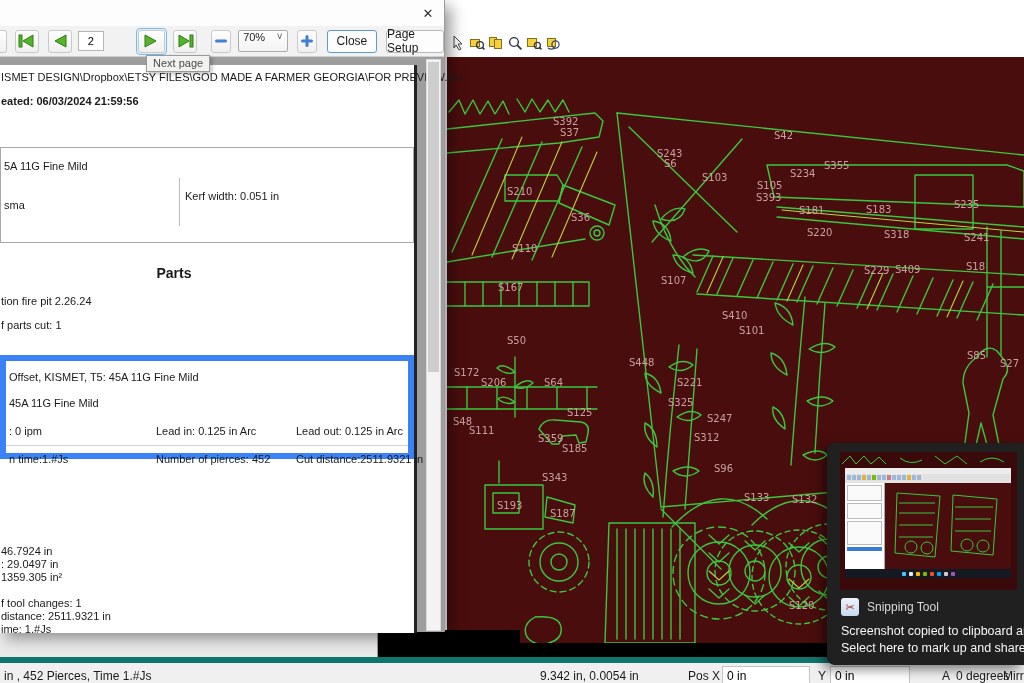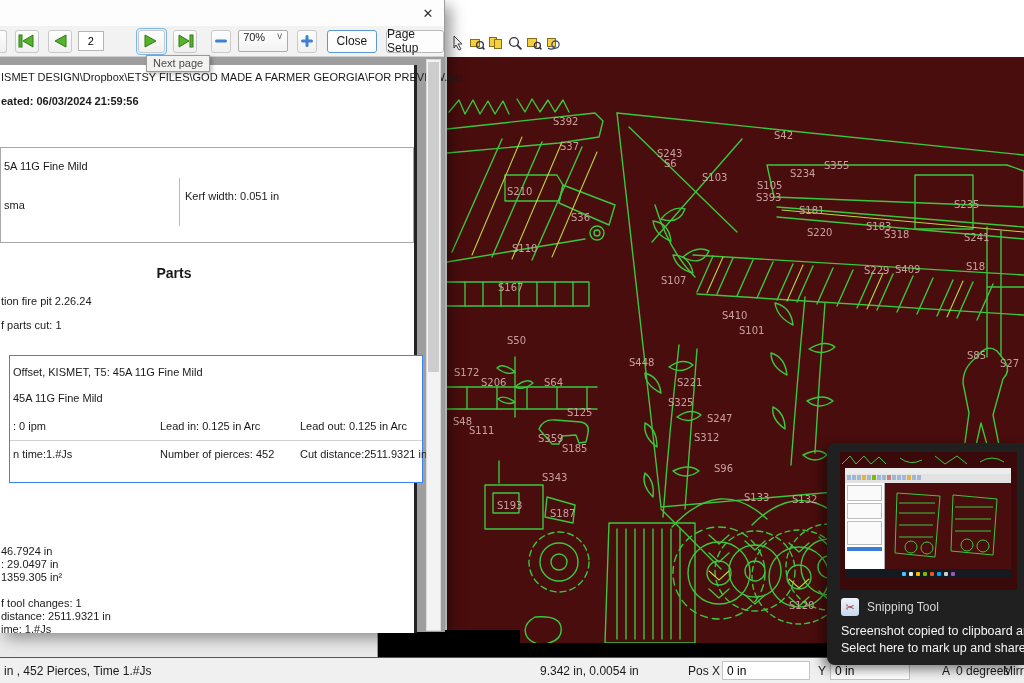--- a/index.html
+++ b/index.html
@@ -11,21 +11,21 @@
   .cad-maroon { position:absolute; left:0; top:0; width:577px; height:586px; background:#4a0d0d; overflow:hidden; }
   .slabel { position:absolute; font:10px "DejaVu Sans", sans-serif; color:#c9a0a0; white-space:nowrap; }
 
   .app-toolbar { position:absolute; left:447px; top:31px; height:24px; display:flex; align-items:center; gap:2px; background:#fff; padding:0 2px; }
   .app-tool-btn { width:17px; height:19px; display:flex; align-items:center; justify-content:center; }
 
   .black-block { position:absolute; left:378px; top:630px; width:142px; height:27px; background:#000; z-index:5; }
   .gray-panel { position:absolute; left:0; top:632px; width:378px; height:25px; background:#e9e9e9; border-top:1px solid #bdbdbd; border-right:1px solid #9a9a9a; z-index:5; }
 
   
-  .status-bar { position:absolute; left:0; top:657px; width:1024px; height:26px; background:#f0f0f0; border-top:1px solid #0f766e; z-index:6; font-size:12px; color:#1a1a1a; }
+  .status-bar { position:absolute; left:0; top:657px; width:1024px; height:26px; background:#f0f0f0; border-top:6px solid #0f766e; z-index:6; font-size:12px; color:#1a1a1a; }
   .status-item { position:absolute; top:6px; white-space:nowrap; }
   .status-input { position:absolute; top:3px; height:19px; border:1px solid #c4c4c4; background:#fff; font-size:12px; padding:0 4px; font-family:"Liberation Sans",sans-serif; }
 
   
   .pv-dialog { position:absolute; left:0; top:0; width:445px; height:632px; background:#f2f2f2; z-index:10; box-shadow:6px 6px 14px rgba(0,0,0,.4); border:1px solid #9a9a9a; border-left:none; border-top:none; }
   .pv-titlebar { position:absolute; left:0; top:0; width:100%; height:26px; background:#fdfdfd; }
   .pv-close { position:absolute; right:6px; top:3px; width:20px; height:20px; display:flex; align-items:center; justify-content:center; font-size:13px; color:#333; cursor:default; }
   .pv-toolbar { position:absolute; left:0; top:26px; width:100%; height:30px; background:#f2f2f2; display:flex; align-items:center; }
   .tb-btn { height:23px; border:1px solid #c9c9c9; border-radius:3px; background:linear-gradient(#fefefe,#f0f0f0); display:flex; align-items:center; justify-content:center; }
   .nav-btn { width:27px; }
@@ -41,21 +41,21 @@
   .pv-page { position:absolute; left:0; top:8px; width:417px; height:568px; background:#fff; border-right:3px solid #232323; font-size:11px; color:#1a1a1a; }
   .pv-scroll { position:absolute; right:3px; top:2px; width:15px; height:572px; background:#f3f3f3; border:1px solid #dadada; }
   .pv-thumb { position:absolute; left:1px; top:2px; width:11px; height:310px; background:#cdcdcd; }
 
   .doc-abs { position:absolute; white-space:nowrap; }
   .doc-head { left:1px; top:6px; }
   .doc-created { left:1px; top:30px; font-weight:bold; }
   .doc-h { left:0; top:52px; width:348px; text-align:center; font-weight:bold; font-size:14px; }
   .doc-h2 { left:0; top:200px; width:348px; text-align:center; font-weight:bold; font-size:14px; }
   .tools-box { position:absolute; left:0; top:82px; width:414px; height:96px; border:1px solid #a8a8a8; background:#fff; }
-  .detail-box { position:absolute; left:9px; top:290px; width:414px; height:128px; border:1px solid #3b82f6; background:#fff; }
+  .detail-box { position:absolute; left:0; top:290px; width:414px; height:104px; border:6px solid #3b82f6; background:#fff; }
   .vdiv { position:absolute; left:178px; top:30px; height:48px; border-left:1px solid #bbb; }
   .hdiv { position:absolute; left:0; top:84px; width:100%; border-top:1px solid #d0d0d0; }
   .summary { position:absolute; left:1px; top:480px; line-height:13px; }
   .summary .gap { height:13px; }
 
   
   .notif { position:absolute; left:827px; top:443px; width:197px; height:222px; background:#202020; border-radius:8px 0 0 8px; z-index:20; box-shadow:-4px 4px 12px rgba(0,0,0,.5); overflow:hidden; }
   .notif-thumb { position:absolute; left:13px; top:9px; width:177px; height:138px; background:#3a0a0a; overflow:hidden; }
   .mini-window { position:absolute; left:5px; top:16px; width:166px; height:110px; background:#d8d8d8; }
   .mini-titlebar { height:6px; background:#ececec; }
@@ -224,32 +224,32 @@
         </g>
         <g fill="none" stroke="#b9d63f" stroke-width="1.1" stroke-linecap="round">
           <path d="M25,198 L75,80 M65,202 L115,85 M105,200 L150,95"></path>
           <path d="M335,153 L577,175"></path>
           <path d="M260,236 l16,-36 M340,244 l16,-36 M420,252 l16,-36 M500,260 l16,-36"></path>
           <path d="M262,514 l10,9 10,-9 M342,522 l10,9 10,-9"></path>
         </g>
       </svg>
       <div style="position:absolute;left:0;top:0;width:577px;height:586px;">
           <span class="slabel" style="left: 106px; top: 59px; color: rgb(201, 160, 160);">S392</span>
-          <span class="slabel" style="left: 113px; top: 84px; color: rgb(201, 160, 160);">S37</span>
+          <span class="slabel" style="left: 113px; top: 70px; color: rgb(201, 160, 160);">S37</span>
           <span class="slabel" style="left: 327px; top: 73px; color: rgb(201, 160, 160);">S42</span>
           <span class="slabel" style="left: 210px; top: 91px; color: rgb(201, 160, 160);">S243</span>
           <span class="slabel" style="left: 217px; top: 101px; color: rgb(201, 160, 160);">S6</span>
           <span class="slabel" style="left: 377px; top: 103px; color: rgb(201, 160, 160);">S355</span>
           <span class="slabel" style="left: 343px; top: 111px; color: rgb(201, 160, 160);">S234</span>
           <span class="slabel" style="left: 255px; top: 115px; color: rgb(201, 160, 160);">S103</span>
           <span class="slabel" style="left: 310px; top: 123px; color: rgb(201, 160, 160);">S105</span>
           <span class="slabel" style="left: 60px; top: 129px; color: rgb(201, 160, 160);">S210</span>
           <span class="slabel" style="left: 309px; top: 135px; color: rgb(201, 160, 160);">S393</span>
           <span class="slabel" style="left: 507px; top: 142px; color: rgb(201, 160, 160);">S235</span>
-          <span class="slabel" style="left: 419px; top: 164px; color: rgb(201, 160, 160); text-align: right;">S183</span>
+          <span class="slabel" style="left: 419px; top: 147px; color: rgb(201, 160, 160); text-align: right;">S183</span>
           <span class="slabel" style="left: 352px; top: 148px; color: rgb(201, 160, 160);">S181</span>
           <span class="slabel" style="left: 124px; top: 155px; color: rgb(201, 160, 160);">S36</span>
           <span class="slabel" style="left: 360px; top: 170px; color: rgb(201, 160, 160);">S220</span>
           <span class="slabel" style="left: 437px; top: 172px; color: rgb(201, 160, 160);">S318</span>
           <span class="slabel" style="left: 517px; top: 175px; color: rgb(201, 160, 160);">S241</span>
           <span class="slabel" style="left: 65px; top: 186px; color: rgb(201, 160, 160);">S110</span>
           <span class="slabel" style="left: 519px; top: 204px; color: rgb(201, 160, 160);">S18</span>
           <span class="slabel" style="left: 448px; top: 207px; color: rgb(201, 160, 160);">S409</span>
           <span class="slabel" style="left: 417px; top: 208px; color: rgb(201, 160, 160);">S229</span>
           <span class="slabel" style="left: 214px; top: 218px; color: rgb(201, 160, 160);">S107</span>

